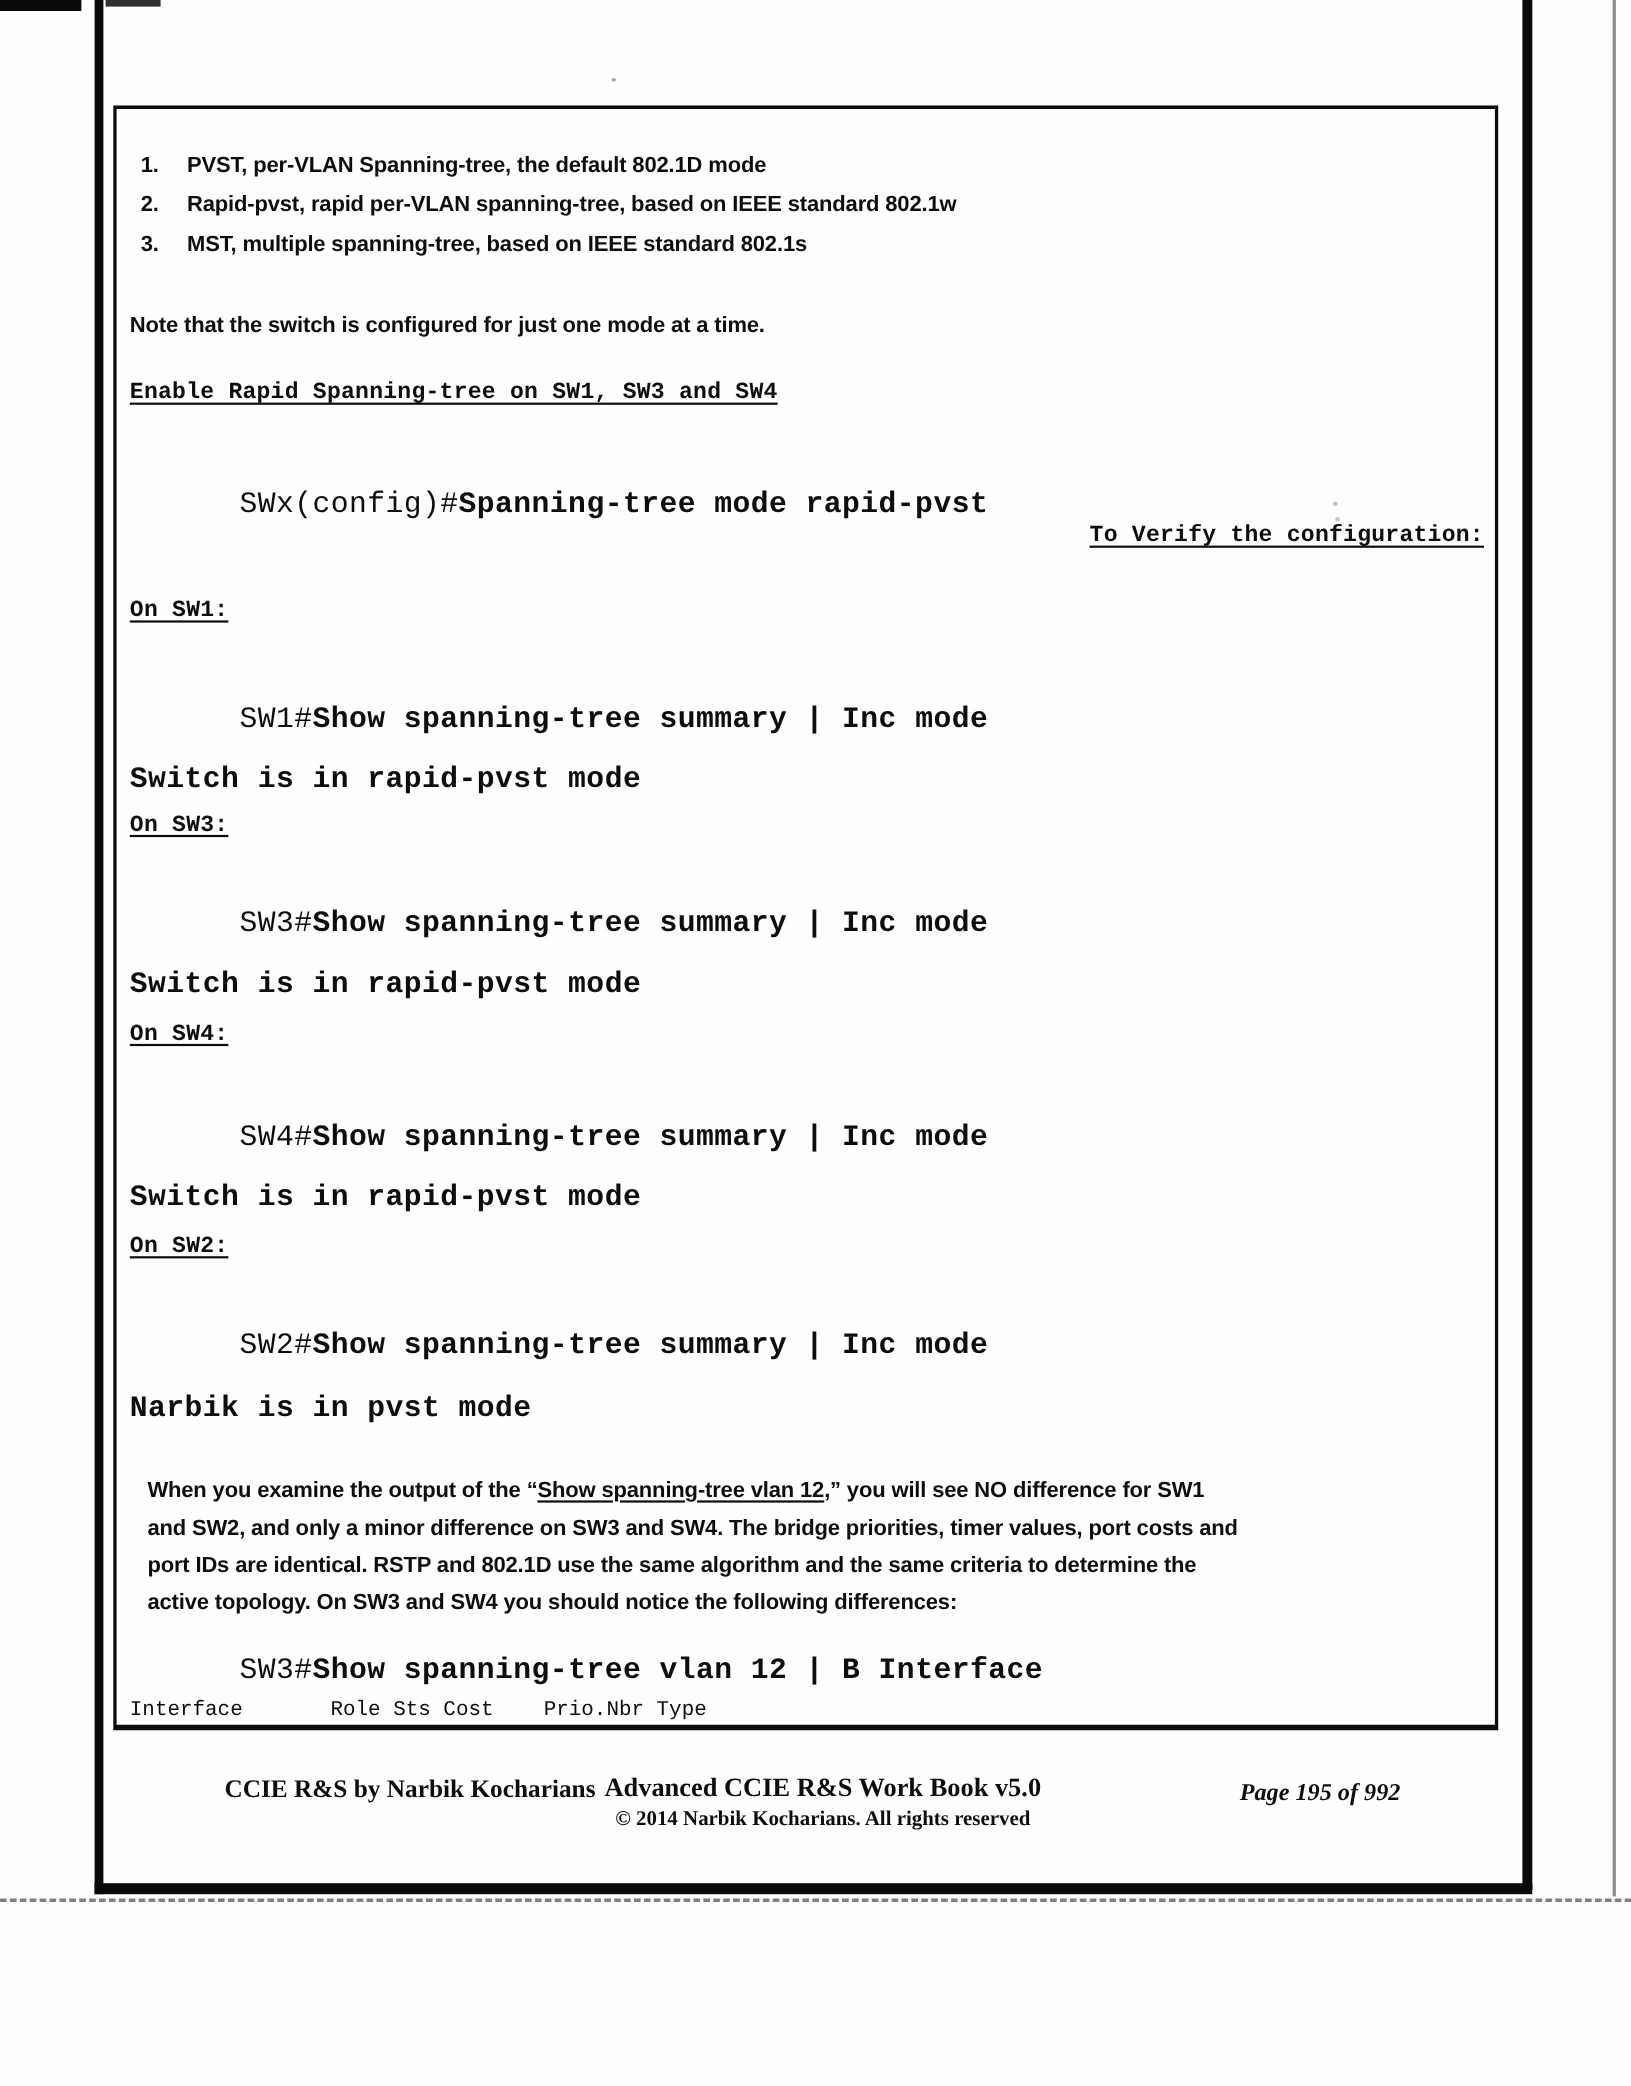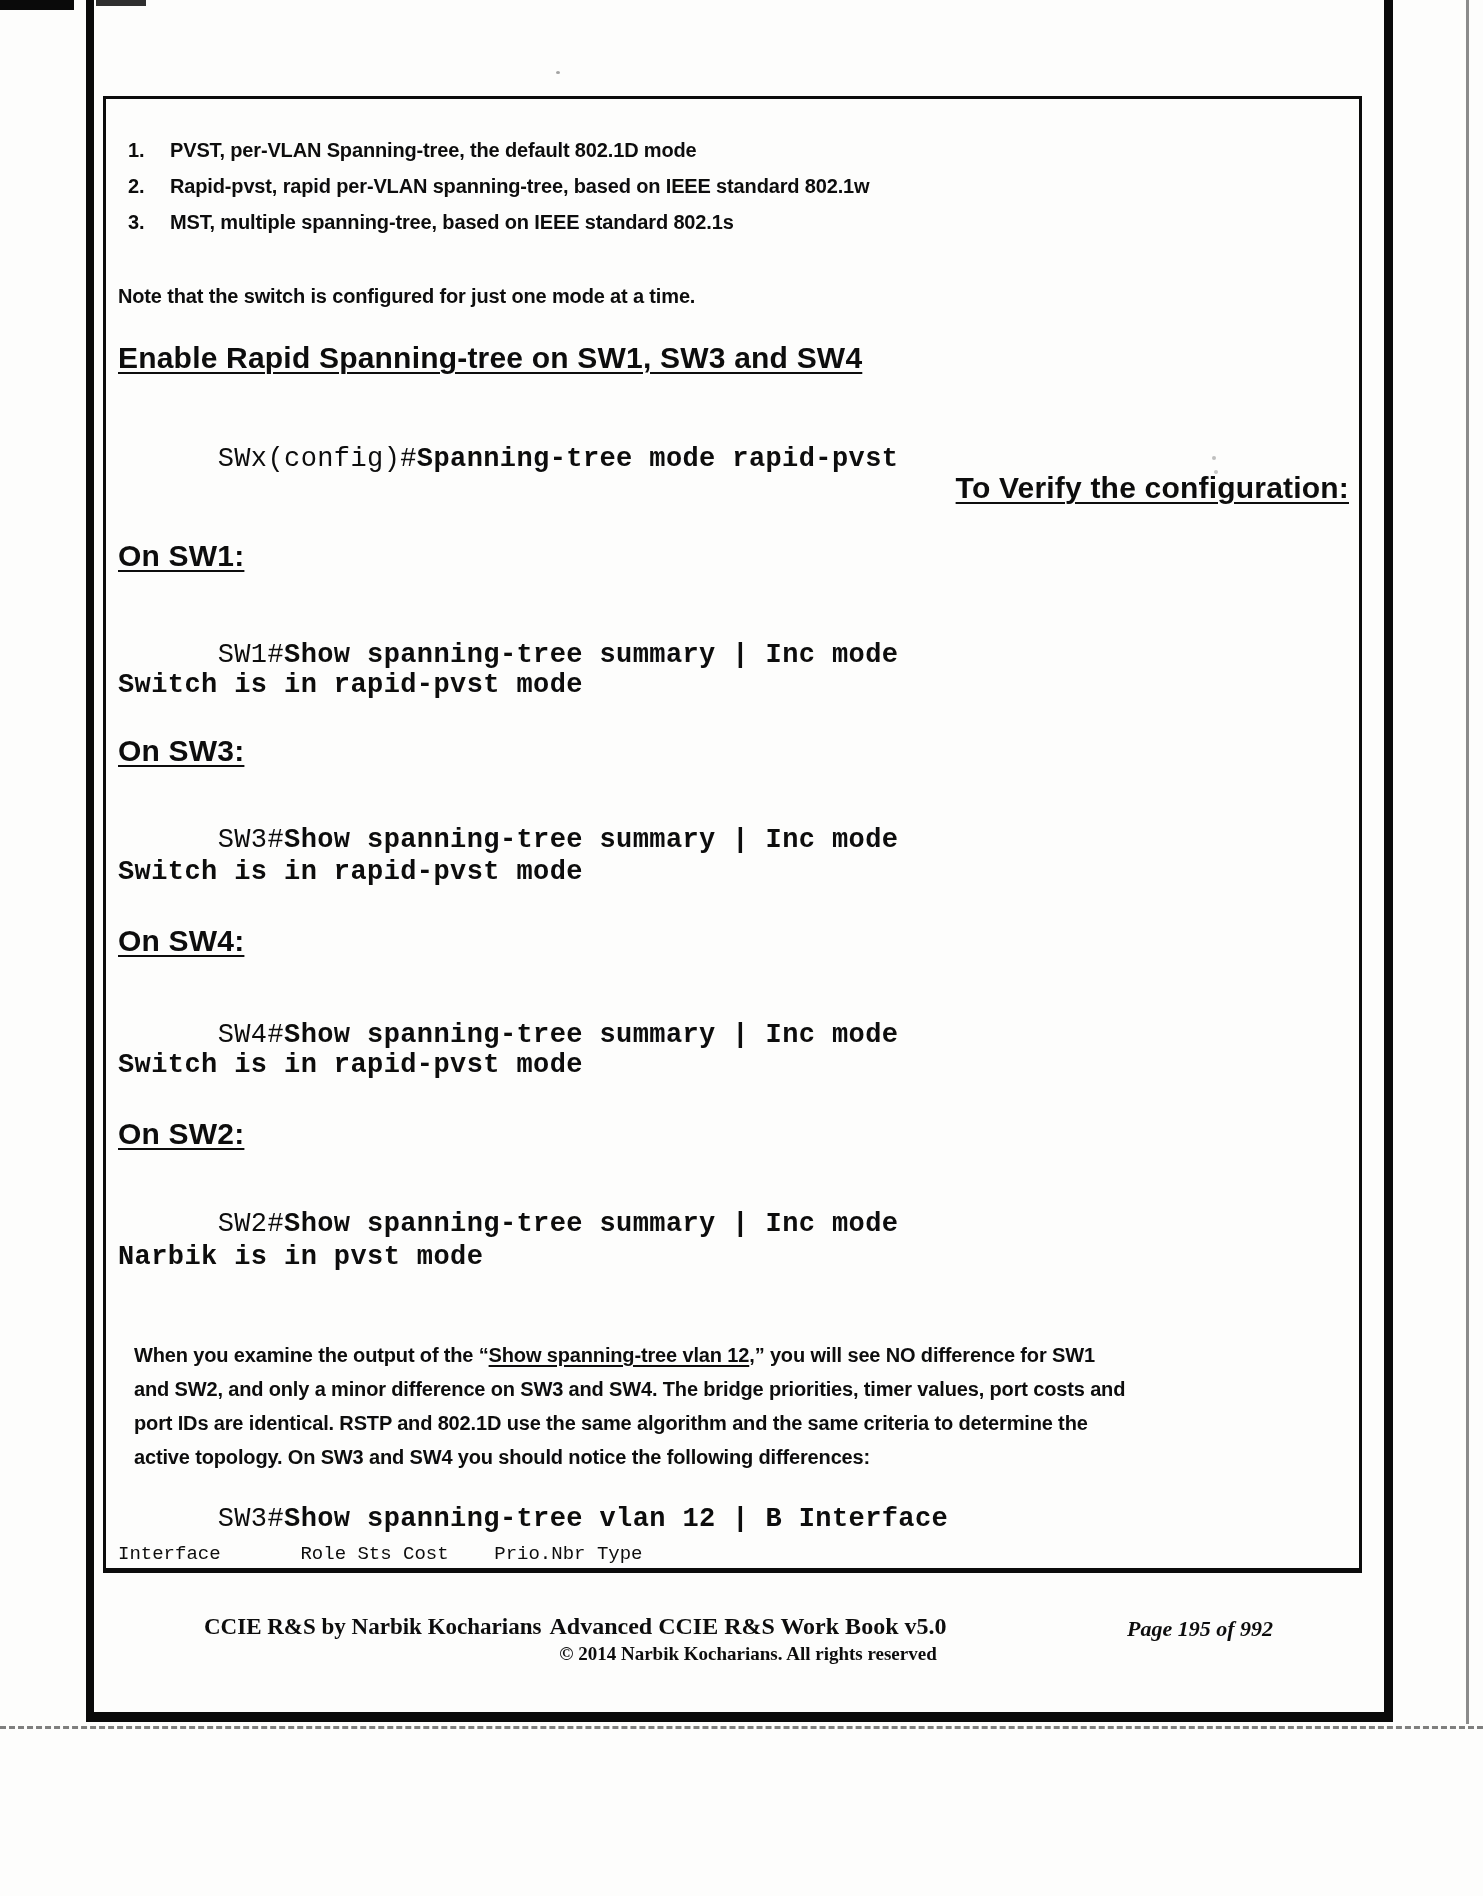--- a/index.html
+++ b/index.html
@@ -33,36 +33,36 @@
   .blk { position:absolute; left:12px; right:10px; }
 
   
   .li  { padding-left:10px; height:36px; line-height:36px;
          font-size:20px; font-weight:700; letter-spacing:-0.15px; }
   .li .num { display:inline-block; width:42px; }
 
   .sans { font-size:20px; font-weight:700; letter-spacing:-0.15px; line-height:28px;margin-top:12px; }
 
   .h-serif {
-    font-family:Liberation Sans, sans-serif;
-    font-size:30px; font-weight:700;
+    font-family:Liberation Mono, monospace;
+    font-size:21px; font-weight:700;
     text-decoration:underline;
     text-decoration-thickness:2px;
     text-underline-offset:4px;
     letter-spacing:0.2px;
     line-height:36px;
   }
 
   .code {
     font-family:"Liberation Mono", monospace;
     font-size:27px; letter-spacing:0.4px; line-height:32px;
     white-space:pre;
   }
   .code .cmd { font-weight:700; }
-  .code.out  { font-weight:700; }
+  .code.out  { font-weight:700;margin-top:24px; }
   .code.small{ font-size:19px; letter-spacing:0; }
 
   .para { font-size:20px; font-weight:700; letter-spacing:-0.15px; line-height:34px; white-space:pre-line;margin-left:16px; }
   .para .u { text-decoration:underline; text-decoration-thickness:2px; text-underline-offset:3px; }
   .para .rest { display:block; white-space:pre-line; }
 
   
   .footer-left, .footer-center, .footer-right {
     position:absolute; font-family:"Liberation Serif", serif; font-weight:700;
   }

